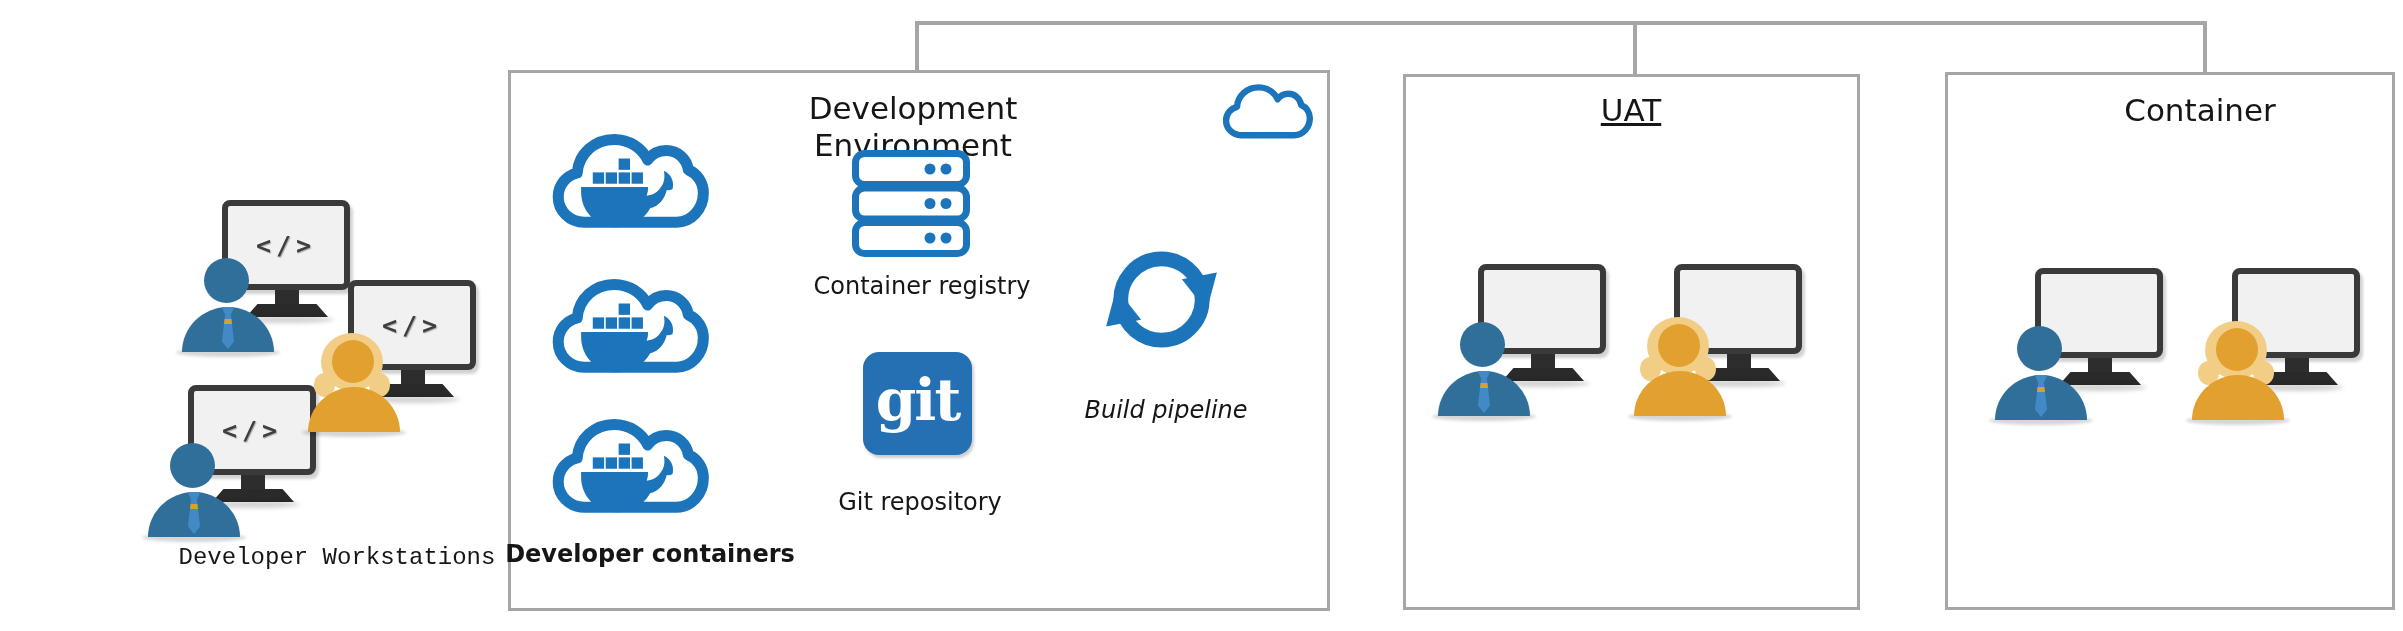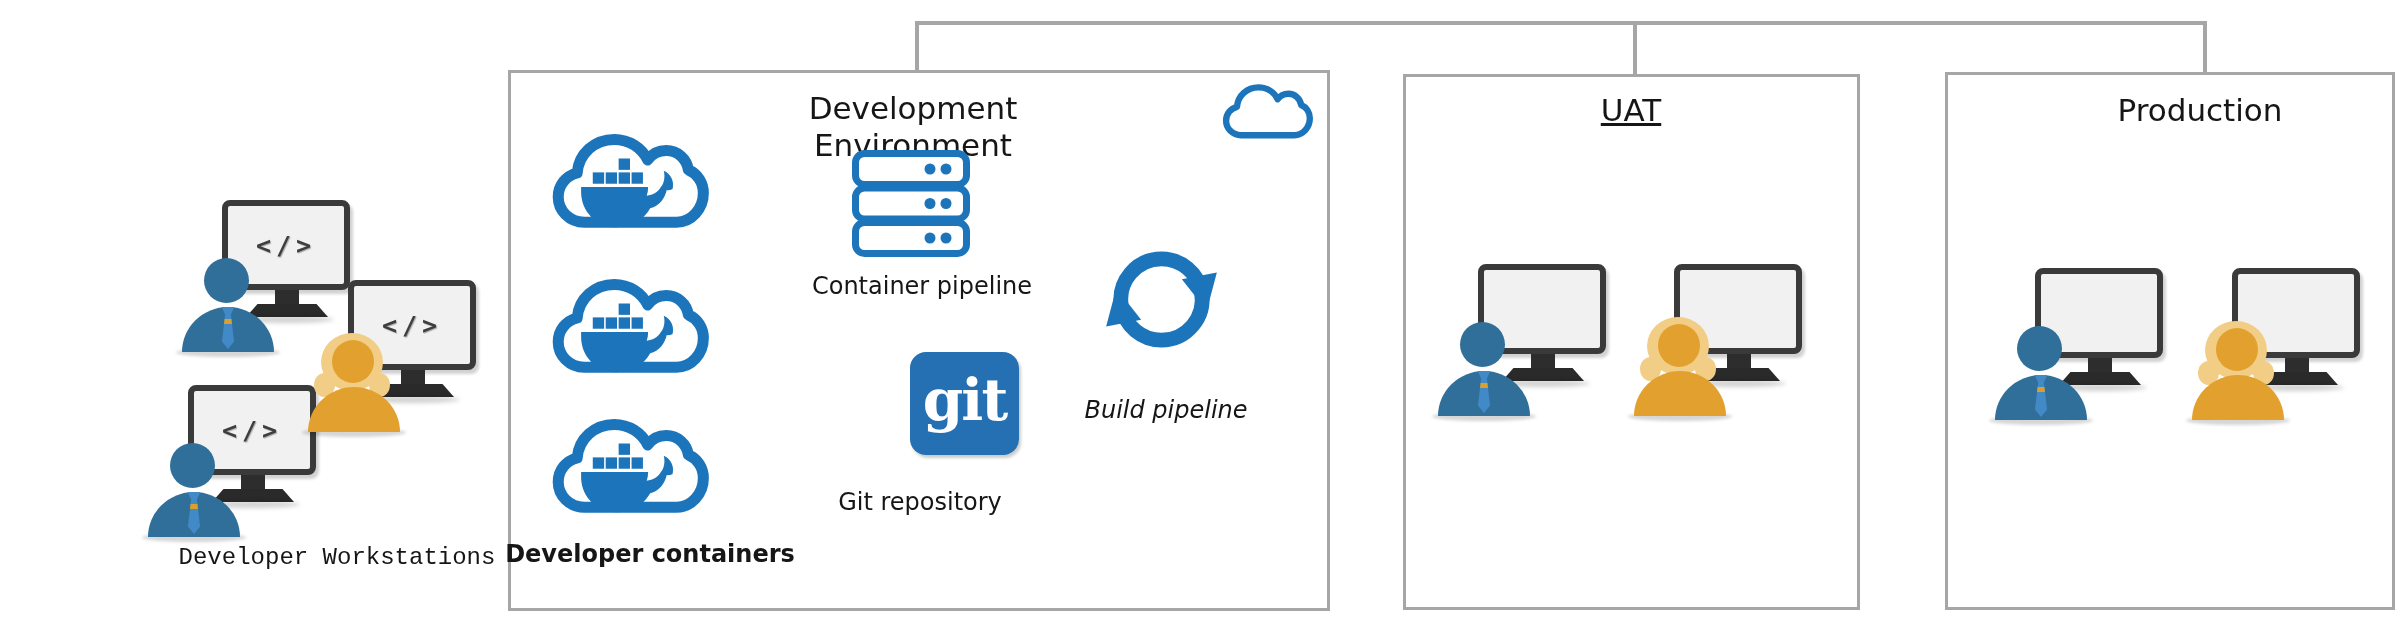--- a/index.html
+++ b/index.html
@@ -37,21 +37,21 @@
   .female .p-hair::before,
   .female .p-hair::after{content:"";position:absolute;bottom:-6px;width:21px;height:24px;background:#f2cd85;border-radius:50%;}
   .female .p-hair::before{left:-7px;}
   .female .p-hair::after{right:-7px;}
   .female .p-head{background:#e2a02f;left:26px;top:2px;width:42px;height:43px;}
   .female .p-body{background:#e2a02f;}
 
   
   .git-badge{position:absolute;left:863px;top:352px;width:109px;height:103px;background:#2470b3;
              border-radius:16px;display:flex;align-items:center;justify-content:center;
-             box-shadow:2px 3px 3px rgba(0,0,0,.2);margin-left:47px;}
+             box-shadow:2px 3px 3px rgba(0,0,0,.2);}
   .git-badge span{font-family:"DejaVu Serif","Liberation Serif",serif;font-weight:bold;font-size:58px;
              color:#fff;line-height:1;margin-top:-8px;letter-spacing:-2px;}
 </style>
 </head>
 <body>
 
 <div id="stage">
 
   <svg width="0" height="0" style="position:absolute" aria-hidden="true">
     <defs>
@@ -169,21 +169,21 @@
   <svg class="abs" style="left:551px;top:411px;" width="158" height="112" viewBox="0 0 100 71">
       <use href="#sym-docker"></use>
     </svg>
 
   <div class="lbl" style="left:500px;top:540px;width:300px;font-weight:bold;">Developer containers</div>
 
   <svg class="abs" style="left:852px;top:150px;" width="118" height="107" viewBox="0 0 118 107">
       <use href="#sym-registry"></use>
     </svg>
 
-  <div class="lbl" style="left:772px;top:272px;width:300px;">Container pipeline</div>
+  <div class="lbl" style="left:772px;top:272px;width:300px;">Container registry</div>
 
   <div class="git-badge">
     <span>git</span>
   </div>
 
   <div class="lbl" style="left:770px;top:488px;width:300px;">Git repository</div>
 
   <svg class="abs" style="left:1105px;top:246px;" width="113" height="107" viewBox="0 0 100 94">
       <use href="#sym-sync"></use>
     </svg>
@@ -212,21 +212,21 @@
     <div class="mshadow"></div>
     <div class="person female">
       <div class="p-shadow"></div>
       <div class="p-hair"></div>
       <div class="p-head"></div>
       <div class="p-body"></div>
     </div>
   </div>
 
   <div class="panel" style="left:1945px;top:72px;width:450px;height:538px;"></div>
-  <div class="lbl title" style="left:2100px;top:92px;width:200px;">Production</div>
+  <div class="lbl title" style="left:2100px;top:92px;width:200px;">Container</div>
 
   <div class="ws" style="left:1993px;top:268px;">
     <div class="monitor"></div>
     <div class="neck"></div>
     <div class="base"></div>
     <div class="mshadow"></div>
     <div class="person male">
       <div class="p-shadow"></div>
       <div class="p-head"></div>
       <div class="p-body"></div>

